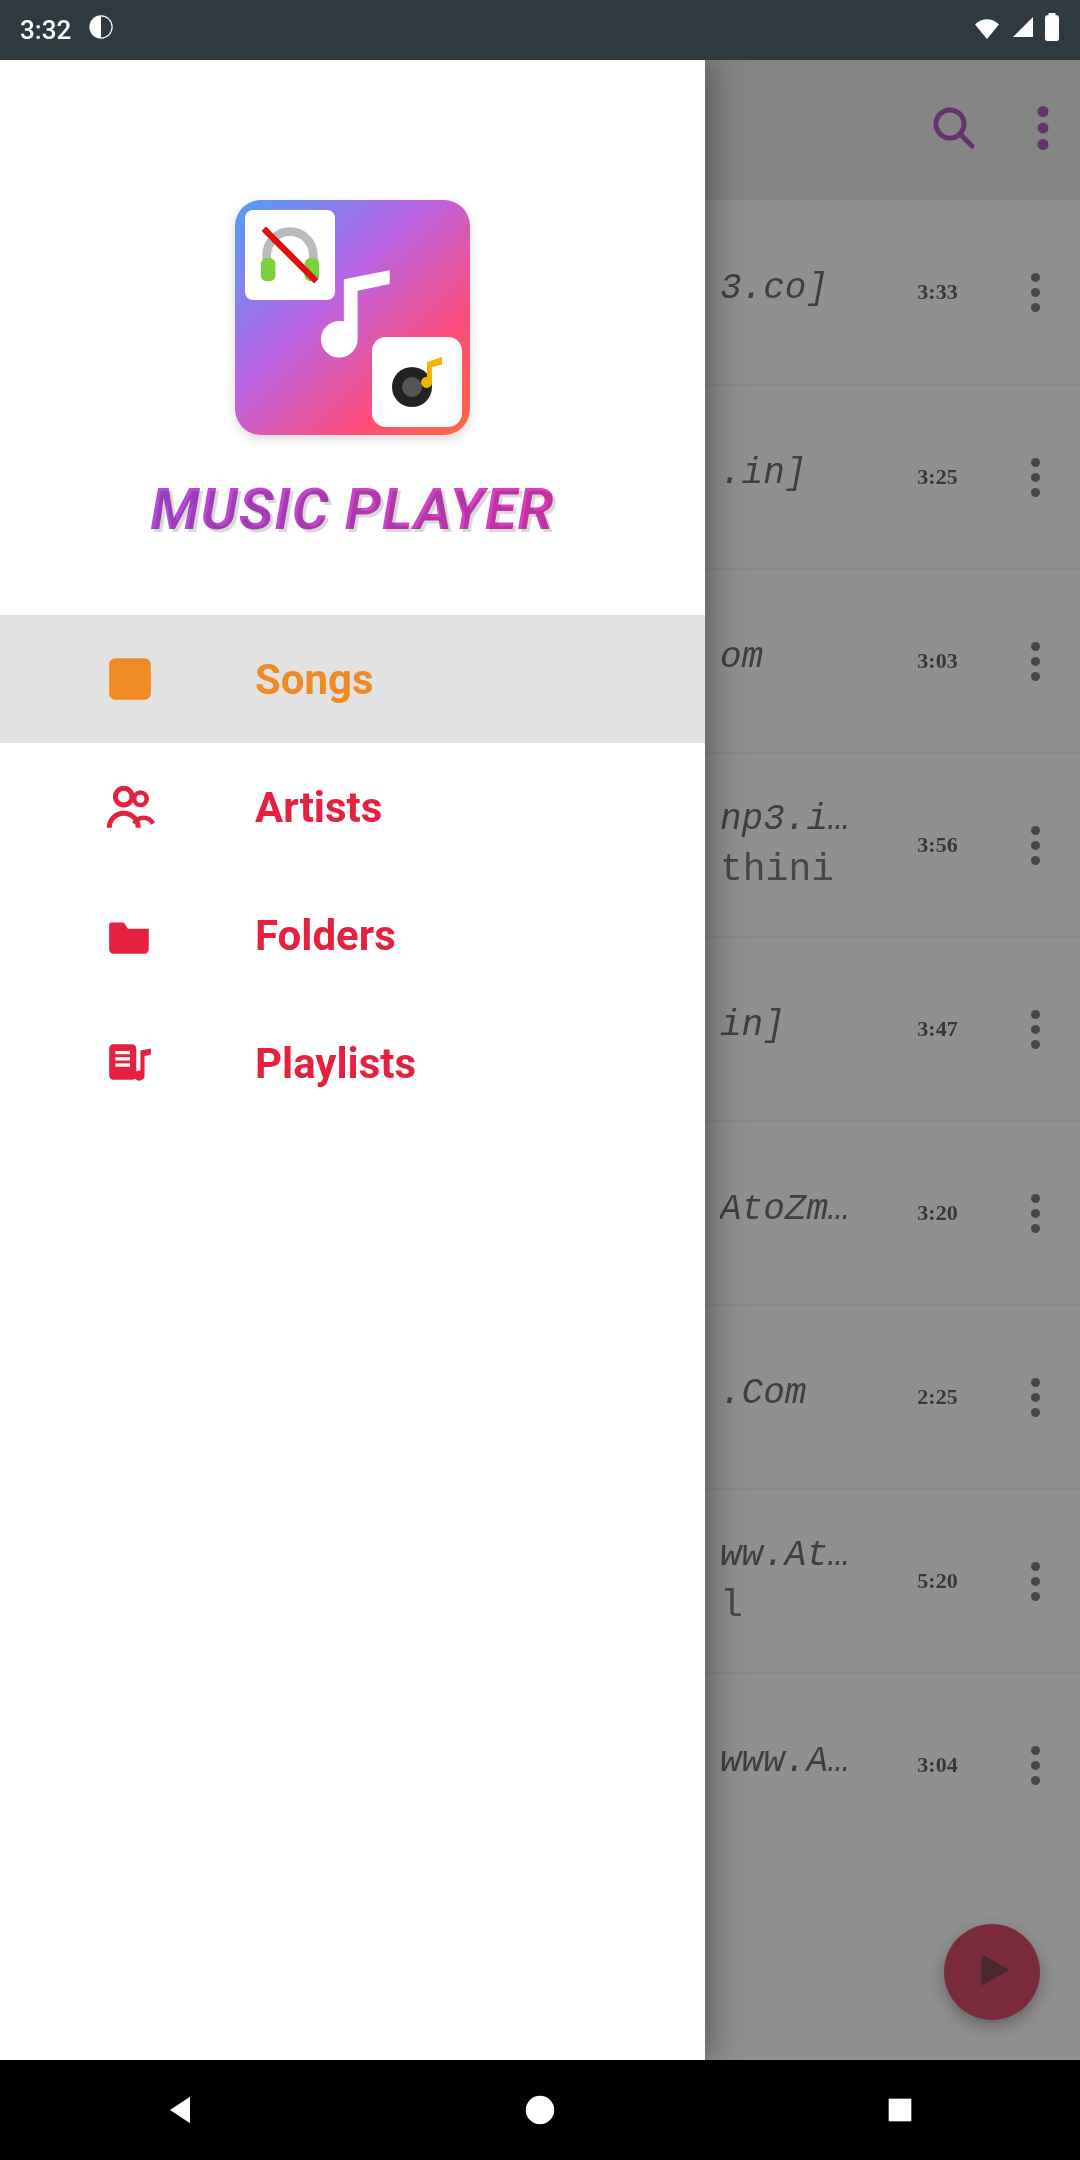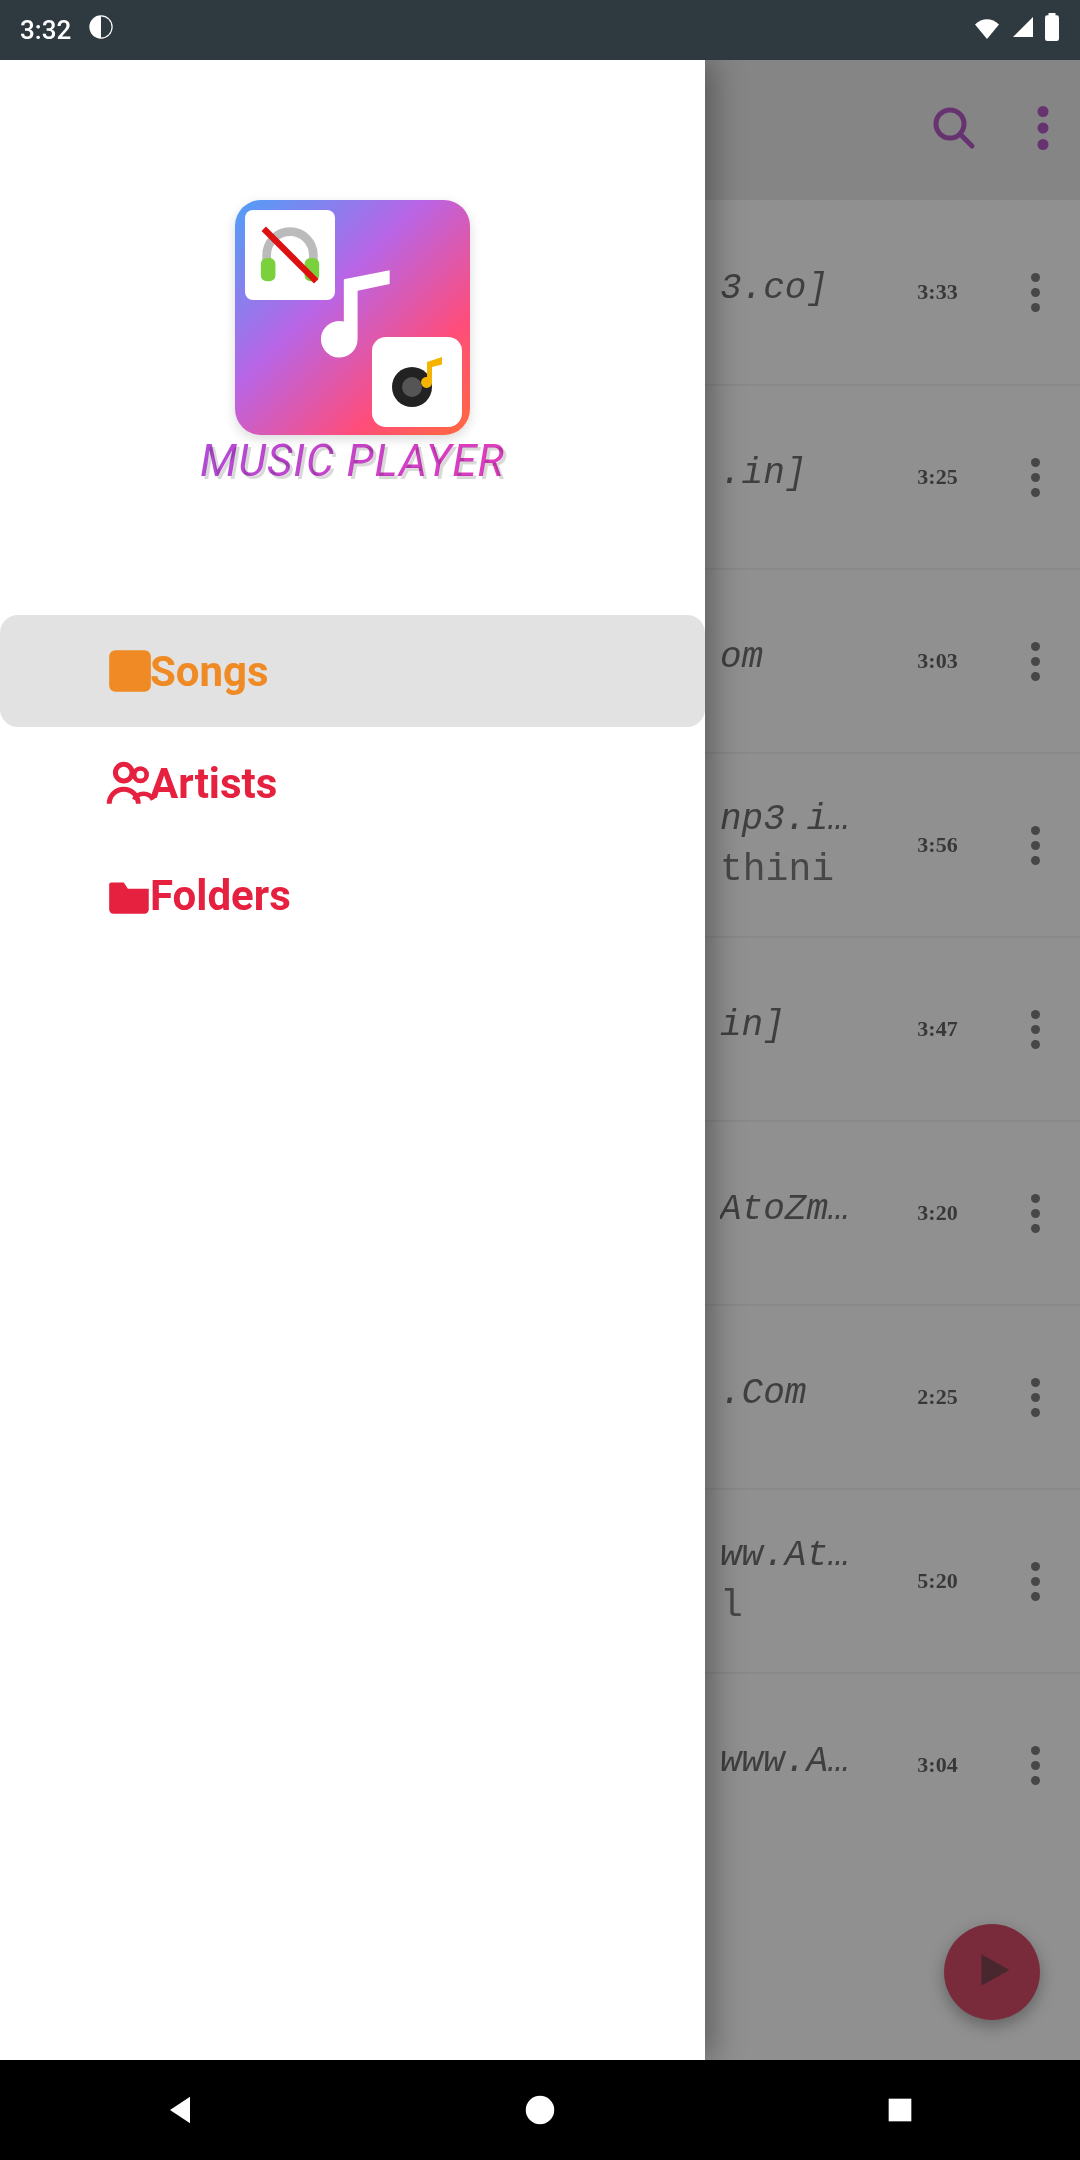--- a/index.html
+++ b/index.html
@@ -82,33 +82,32 @@
   .logo-headset {
     position: absolute; top: 10px; left: 10px; width: 90px; height: 90px;
     display: flex; align-items: center; justify-content: center;
     background: #fff; border-radius: 8px;
   }
   .logo-speaker {
     position: absolute; bottom: 8px; right: 8px; width: 90px; height: 90px;
     background: #fff; border-radius: 14px; display: flex; align-items: center; justify-content: center;
   }
   .app-name {
-    font-size: 44px; font-weight: 400; font-style: italic;
+    margin-top: 40px; font-size: 58px; font-weight: 700; font-style: italic;
     background: linear-gradient(90deg, #b24bd8, #e03bbd);
     -webkit-background-clip: text; -webkit-text-fill-color: transparent;
     text-shadow: 3px 3px 0 rgba(0,0,0,0.15);
     letter-spacing: 1px;
   }
 
   .drawer-items { }
   .drawer-item {
-    height: 112px; display: flex; align-items: center; 
+    height: 128px; display: flex; align-items: center; padding-left: 105px;
     font-size: 42px; font-weight: 700; color: #e5213f;
     position: relative;
-    border-radius: 18px;
   }
   .drawer-item.active { background: #e2e2e2; color: #ef8a25; }
   .drawer-item .di-icon {
     position: absolute; left: 105px; width: 50px; height: 50px;
   }
   .drawer-item .di-icon { left: 105px; }
   .drawer-item .di-label { margin-left: 150px; }
   .drawer-item.active .di-icon svg path,
   .drawer-item.active .di-icon svg rect,
   .drawer-item.active .di-icon svg circle { stroke: #ef8a25; fill: #ef8a25; }
@@ -347,20 +346,32 @@
         <span class="di-label">Artists</span>
       </div>
       <div class="drawer-item">
         <span class="di-icon">
           <svg viewBox="0 0 24 24">
               <path d="M3 6 h6 l2 3 h10 v10 a2 2 0 0 1 -2 2 H4 a2 2 0 0 1 -2 -2 V7 a1 1 0 0 1 1 -1 Z" fill="#e5213f"></path>
             </svg>
         </span>
         <span class="di-label">Folders</span>
       </div>
+      <div class="drawer-item">
+        <span class="di-icon">
+          <svg viewBox="0 0 24 24">
+              <rect x="2" y="3" width="13" height="17" rx="2" fill="#e5213f"></rect>
+              <line x1="5" y1="7" x2="12" y2="7" stroke="#fff" stroke-width="1.6"></line>
+              <line x1="5" y1="10" x2="12" y2="10" stroke="#fff" stroke-width="1.6"></line>
+              <line x1="5" y1="13" x2="12" y2="13" stroke="#fff" stroke-width="1.6"></line>
+              <path d="M17 6 L22 5 V8 L19 8.6 V18 a2.5 2.5 0 1 1 -2 -2.4 V6 Z" fill="#e5213f"></path>
+            </svg>
+        </span>
+        <span class="di-label">Playlists</span>
+      </div>
     </div>
   </div>
 </div>
 
 <div class="nav-bar">
   <div class="nav-btn">
     <svg width="40" height="40" viewBox="0 0 24 24">
         <path d="M18 4 L6 12 L18 20 Z" fill="#fff"></path>
       </svg>
   </div>

